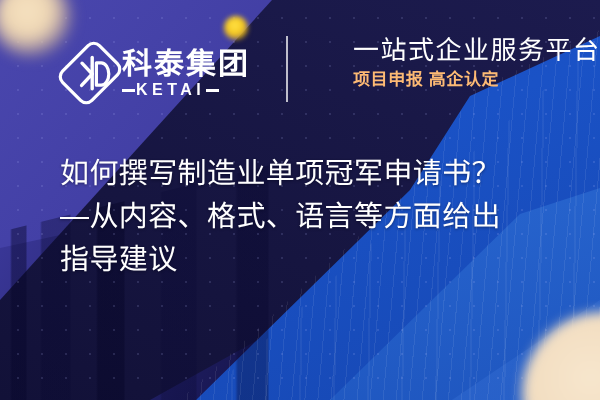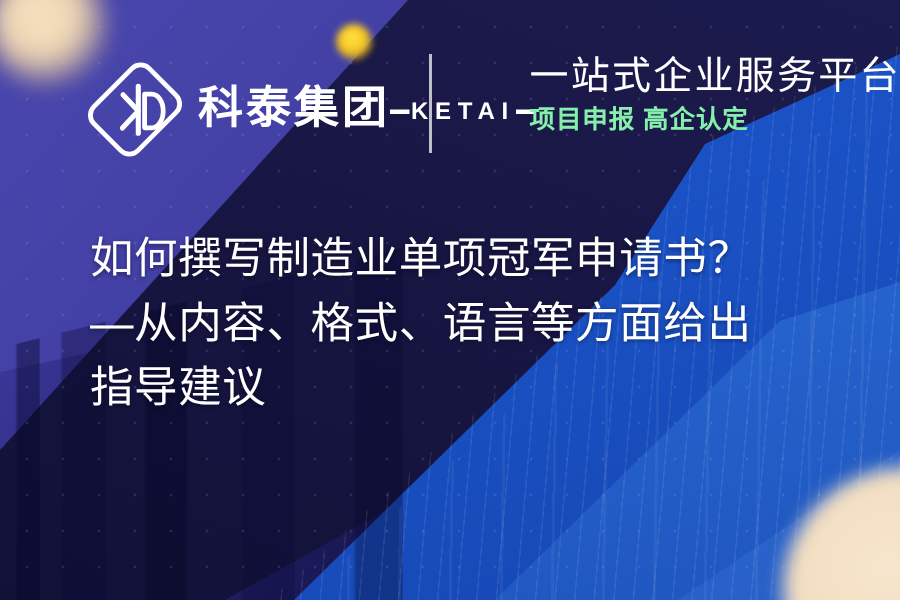--- a/index.html
+++ b/index.html
@@ -141,23 +141,22 @@
   
   .logo-block {
     position: absolute;
     left: 58px; top: 36px;
     display: flex;
     align-items: center;
     height: 74px;
   }
   .logo-mark { width: 64px; height: 64px; flex: 0 0 64px; }
   .logo-words {
-    margin-left: 10px;
-    display: flex;
-    flex-direction: row;
+    display: flex;
+    flex-direction: column;
     justify-content: center;
   }
   .logo-cn {
     color: #ffffff;
     font-size: 30px;
     font-weight: 700;
     letter-spacing: 2px;
     line-height: 1.05;
     white-space: nowrap;
   }
@@ -195,21 +194,21 @@
   }
   .tagline-main {
     color: #ffffff;
     font-size: 26px;
     font-weight: 400;
     letter-spacing: 1.5px;
     line-height: 1.12;
     white-space: nowrap;
   }
   .tagline-sub {
-    color: #86efac;
+    color: #fdba74;
     font-size: 17px;
     font-weight: 700;
     letter-spacing: .6px;
     line-height: 1.1;
     margin-top: 6px;
     white-space: nowrap;
   }
 
   
   .headline {

